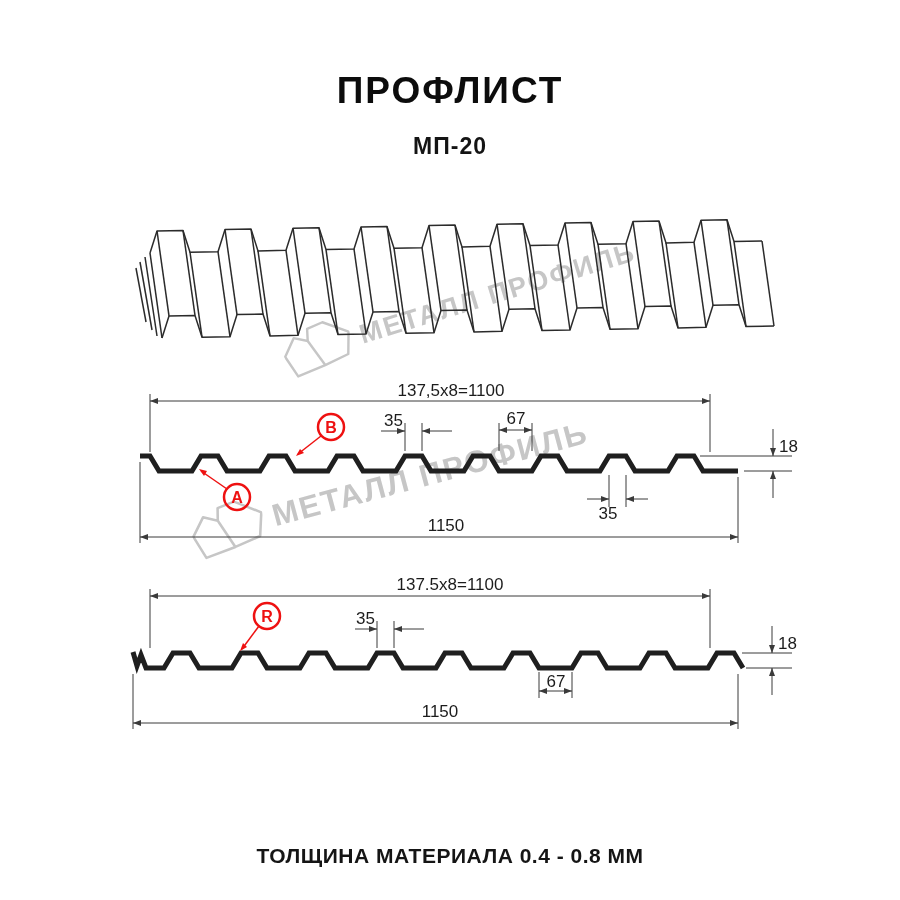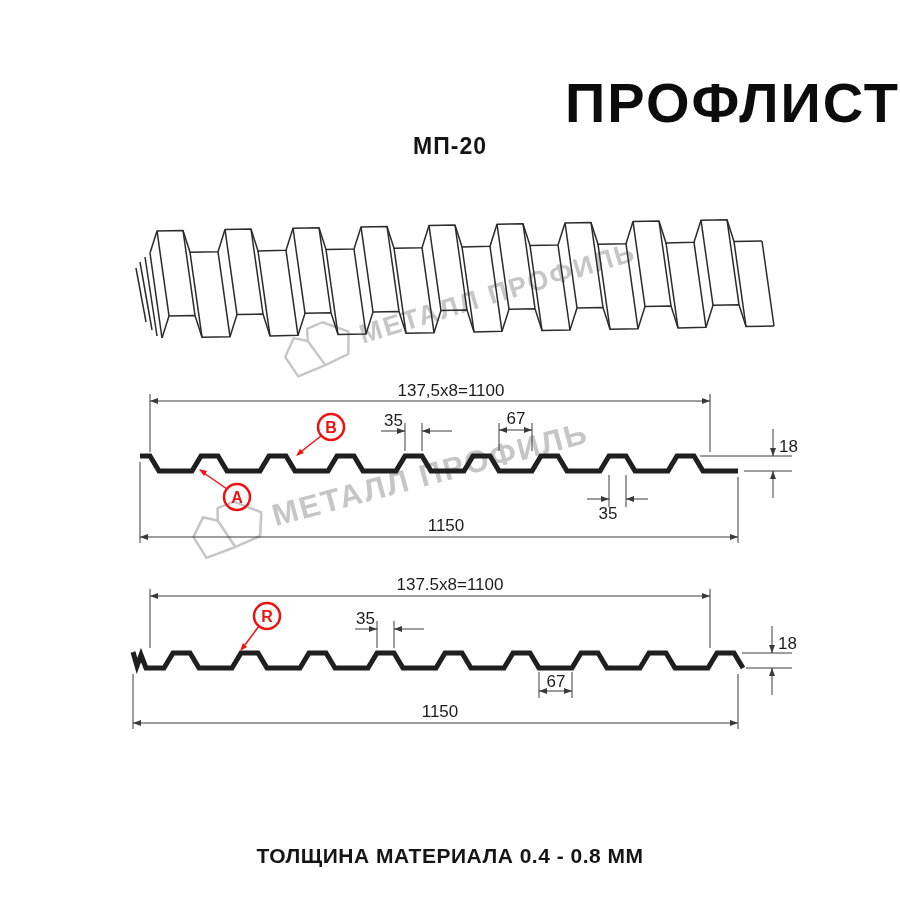--- a/index.html
+++ b/index.html
@@ -7,22 +7,22 @@
     --dim:#3a3a3a;
     --red:#ee1111;
     --wm:#c6c6c6;
   }
   html,body{margin:0;padding:0;background:#fff;}
   #stage{
     position:relative;width:900px;height:900px;background:#fff;overflow:hidden;
     font-family:"Liberation Sans",sans-serif;color:#111;
   }
   .title{
-    position:absolute;left:0;right:0;top:70px;text-align:right;
-    font-size:56px;font-weight:800;letter-spacing:2px;color:#0c0c0c;z-index:3;
+    position:absolute;left:0;right:0;top:70px;text-align:center;
+    font-size:37px;font-weight:800;letter-spacing:2px;color:#0c0c0c;z-index:3;
   }
   .subtitle{
     position:absolute;left:0;right:0;top:133px;text-align:center;
     font-size:23px;font-weight:600;letter-spacing:1px;color:#141414;z-index:3;
   }
   .footer-note{
     position:absolute;left:0;right:0;top:844px;text-align:center;
     font-size:21px;font-weight:600;letter-spacing:.5px;color:#151515;z-index:3;
   }
   .wm{

